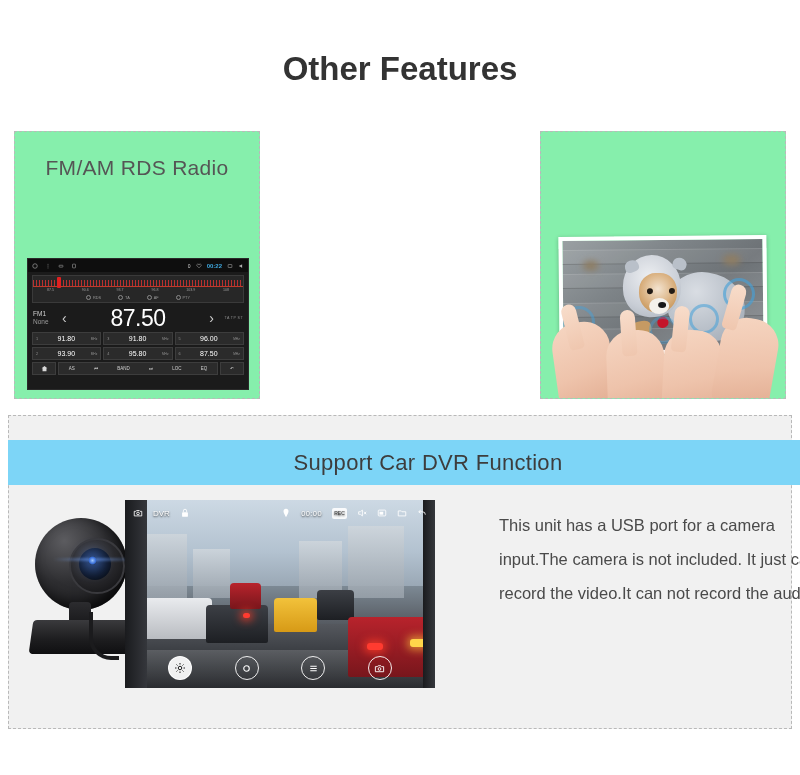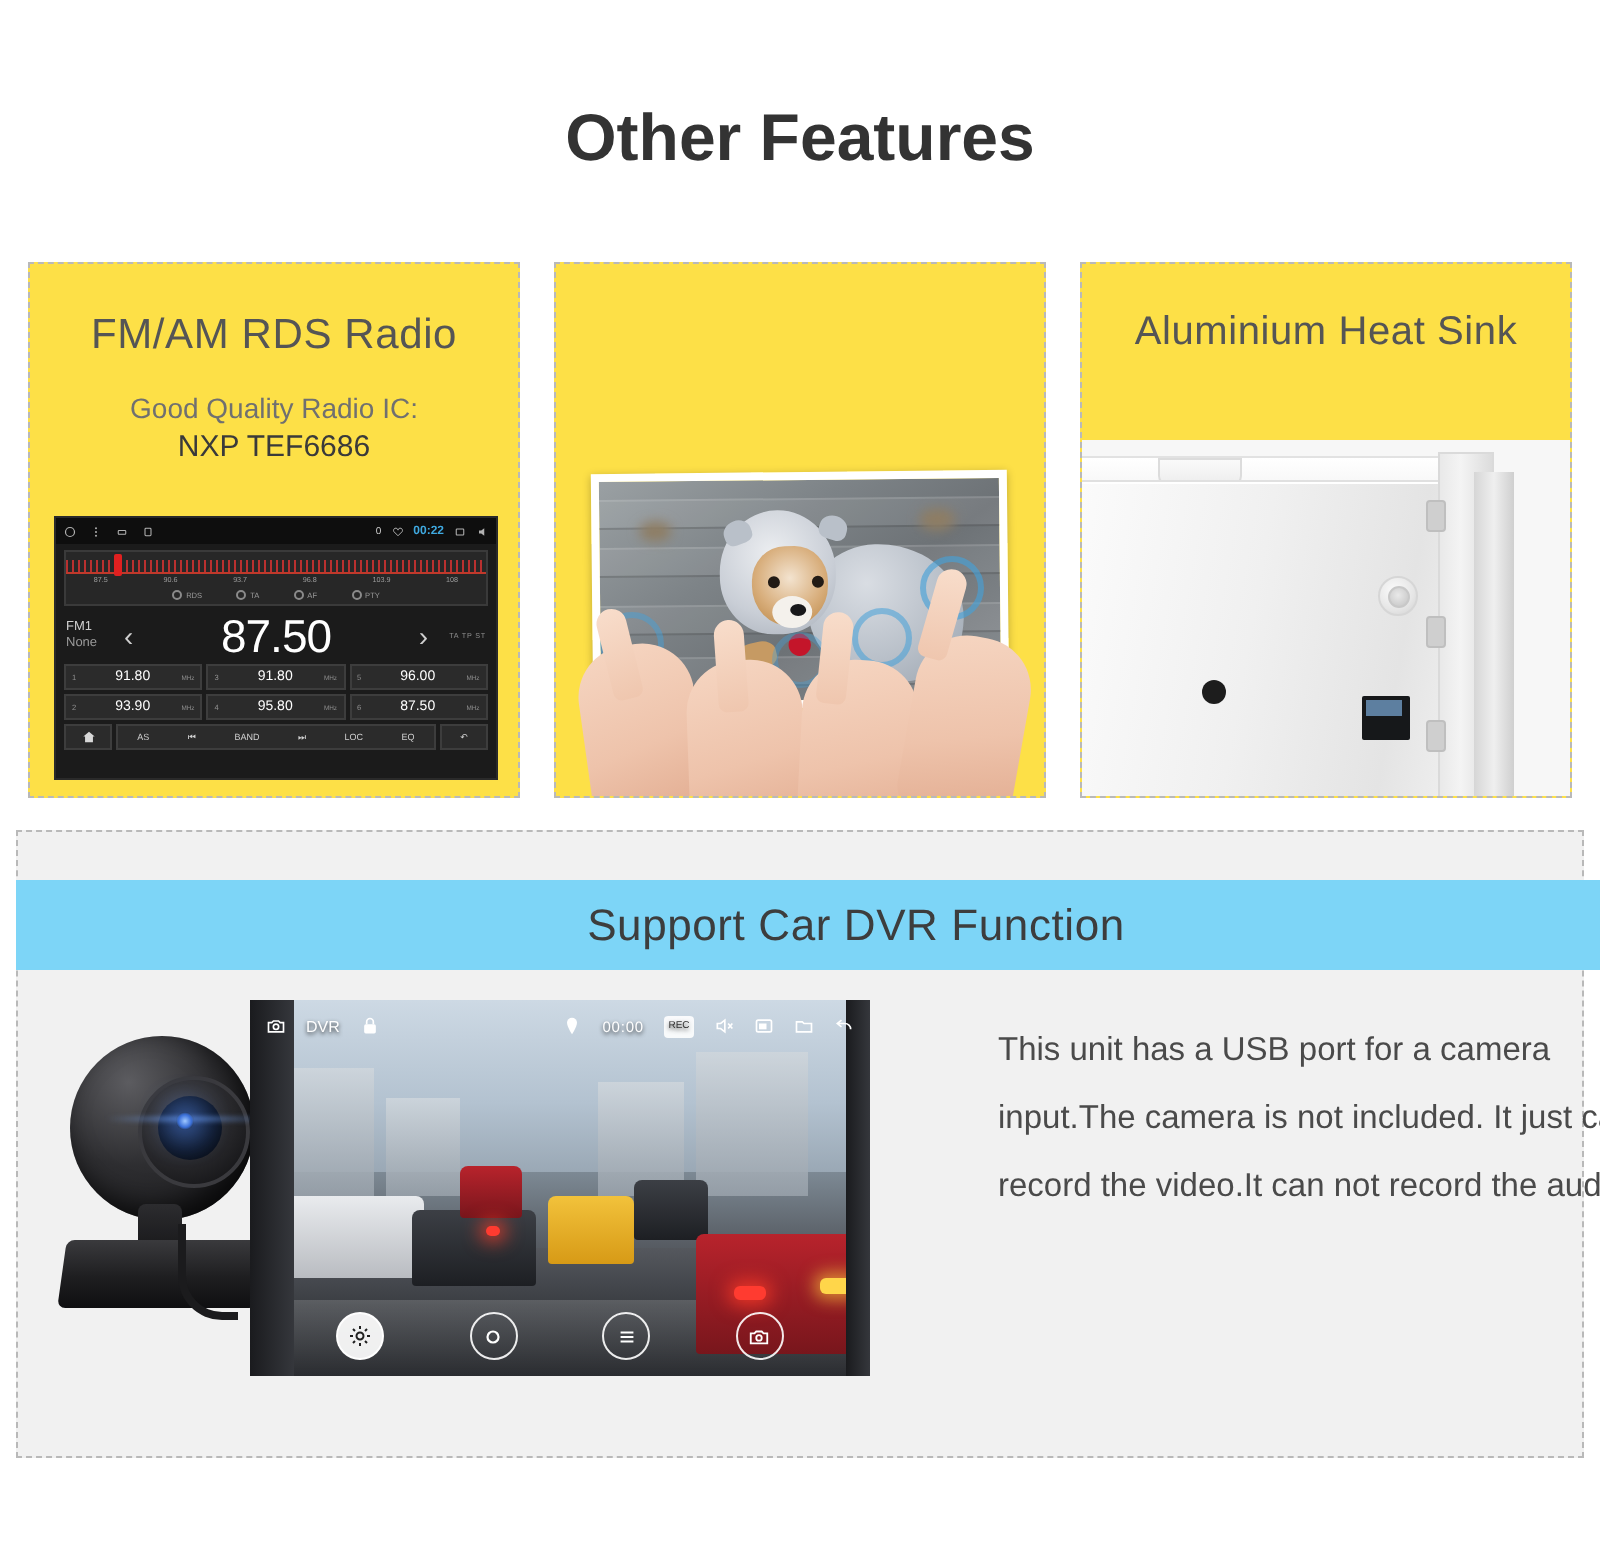--- a/index.html
+++ b/index.html
@@ -22,21 +22,21 @@
 
   
   .cards{
     position:absolute;left:14px;top:131px;
     width:772px;height:270px;
     display:flex;justify-content:space-between;
   }
   .card{
     width:246px;height:268px;
     border:1px dashed #b9b9b9;
-    background:#fde047;
+    background:#86efac;
     box-sizing:border-box;
     position:relative;
     overflow:hidden;
   }
   .card-title{
     text-align:center;
     font-size:21px;
     color:#555555;
     font-weight:300;
     line-height:28px;
@@ -324,24 +324,20 @@
 <body>
 
 <div class="page">
 
   <div class="page-title">Other Features</div>
 
   <div class="cards">
 
     <div class="card card1">
       <div class="card-title">FM/AM RDS Radio</div>
-      <div class="card-sub">
-        <div>Good Quality Radio IC:</div>
-        <div class="strong">NXP TEF6686</div>
-      </div>
 
       <div class="radio">
 
         <div class="r-statusbar">
           <span class="r-sb-left">
             <svg class="sb-ic" viewBox="0 0 16 16">
                 <circle cx="8" cy="8" r="6" fill="none" stroke="#cfcfcf" stroke-width="1.6"></circle>
               </svg>
             <svg class="sb-ic" viewBox="0 0 16 16">
                 <circle cx="8" cy="3" r="1.3" fill="#cfcfcf"></circle>
@@ -500,38 +496,20 @@
         <div class="finger" style="left:24px;top:74px;transform:rotate(-14deg);"></div>
         <div class="hand" style="left:66px;top:100px;transform:rotate(-2deg);"></div>
         <div class="finger" style="left:80px;top:80px;transform:rotate(-4deg);"></div>
         <div class="hand" style="left:122px;top:100px;transform:rotate(3deg);"></div>
         <div class="finger" style="left:132px;top:76px;transform:rotate(6deg);"></div>
         <div class="hand" style="left:176px;top:88px;transform:rotate(10deg);"></div>
         <div class="finger" style="left:186px;top:54px;transform:rotate(16deg);"></div>
       </div>
     </div>
 
-    <div class="card card3">
-      <div class="card-title">Aluminium Heat Sink</div>
-      <div class="heat-wrap">
-        <div class="hs-toplip"></div>
-        <div class="hs-tab"></div>
-        <div class="hs-smallhole" style="left:22px;top:26px;"></div>
-        <div class="hs-smallhole" style="left:82px;top:26px;"></div>
-        <div class="hs-body"></div>
-        <div class="hs-screw"></div>
-        <div class="hs-hole"></div>
-        <div class="hs-slot"></div>
-        <div class="hs-sidepanel"></div>
-        <div class="hs-vent" style="left:172px;top:30px;"></div>
-        <div class="hs-vent" style="left:172px;top:88px;"></div>
-        <div class="hs-vent" style="left:172px;top:140px;"></div>
-        <div class="hs-edge"></div>
-      </div>
-    </div>
 
   </div>
 
   <div class="dvr">
 
     <div class="dvr-banner">
       <div class="dvr-banner-text">Support Car DVR Function</div>
     </div>
 
     <div class="dvr-body">

